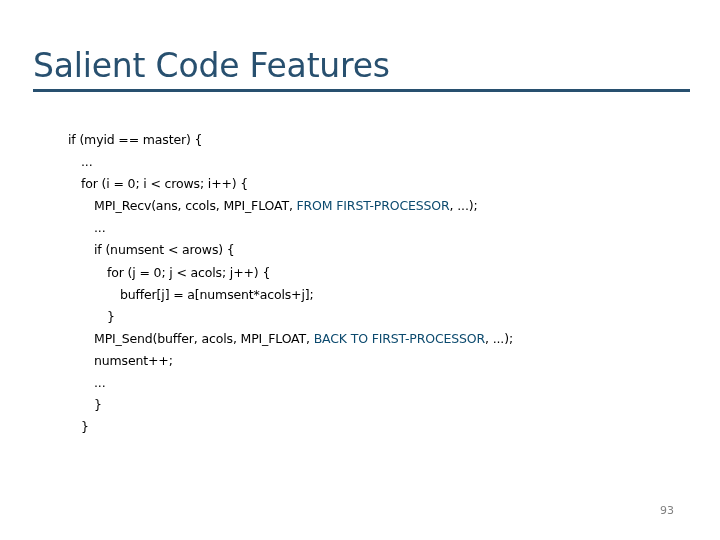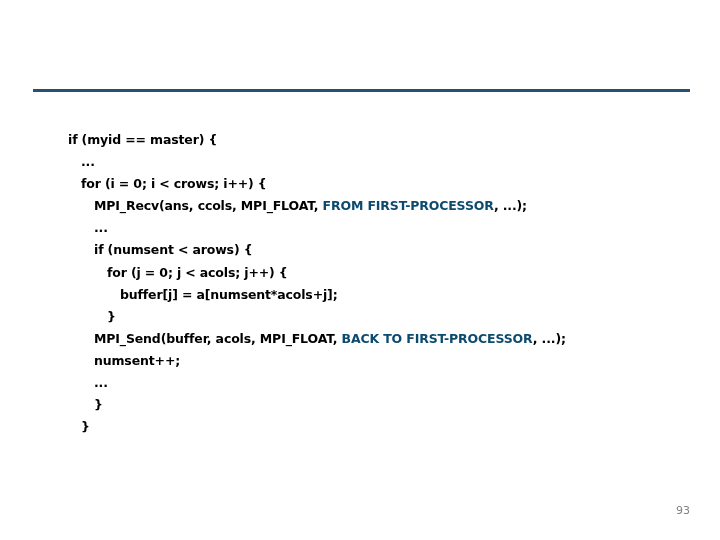--- a/index.html
+++ b/index.html
@@ -46,21 +46,21 @@
   }
 
   
   #code-block {
     position: absolute;
     left: 68px;
     top: 129px;
     width: 600px;
     font-family: "DejaVu Sans", sans-serif;
     font-size: 12.5px;
-    font-weight: bold;
+    font-weight: normal;
     color: #000000;
     line-height: 22.1px;
     letter-spacing: -0.15px;
     white-space: pre;
   }
 
   .code-line {
     white-space: pre;
     height: 22.1px;
   }
@@ -68,32 +68,33 @@
   .hl {
     color: #0c4a6e;
   }
 
   
   #page-number {
     position: absolute;
     left: 660px;
     top: 504px;
     width: 30px;
-    text-align: right;
+    text-align: left;
     font-family: "DejaVu Sans", sans-serif;
     font-size: 11px;
     font-weight: normal;
     color: #808080;
   }
 </style>
 </head>
 <body>
 
 <div id="slide">
 
+  <div id="slide-title">Salient Code Features</div>
 
   <div id="title-rule"></div>
 
   <div id="code-block"><div class="code-line" style="padding-left: 0px;"><span>if (myid == master) {</span></div><div class="code-line" style="padding-left: 13px;"><span>...</span></div><div class="code-line" style="padding-left: 13px;"><span>for (i = 0; i &lt; crows; i++) {</span></div><div class="code-line" style="padding-left: 26px;"><span>MPI_Recv(ans, ccols, MPI_FLOAT, </span><span class="hl">FROM FIRST-PROCESSOR</span><span>, ...);</span></div><div class="code-line" style="padding-left: 26px;"><span>...</span></div><div class="code-line" style="padding-left: 26px;"><span>if (numsent &lt; arows) {</span></div><div class="code-line" style="padding-left: 39px;"><span>for (j = 0; j &lt; acols; j++) {</span></div><div class="code-line" style="padding-left: 52px;"><span>buffer[j] = a[numsent*acols+j];</span></div><div class="code-line" style="padding-left: 39px;"><span>}</span></div><div class="code-line" style="padding-left: 26px;"><span>MPI_Send(buffer, acols, MPI_FLOAT, </span><span class="hl">BACK TO FIRST-PROCESSOR</span><span>, ...);</span></div><div class="code-line" style="padding-left: 26px;"><span>numsent++;</span></div><div class="code-line" style="padding-left: 26px;"><span>...</span></div><div class="code-line" style="padding-left: 26px;"><span>}</span></div><div class="code-line" style="padding-left: 13px;"><span>}</span></div></div>
 
   <div id="page-number">93</div>
 
 </div>
 
 </body></html>

